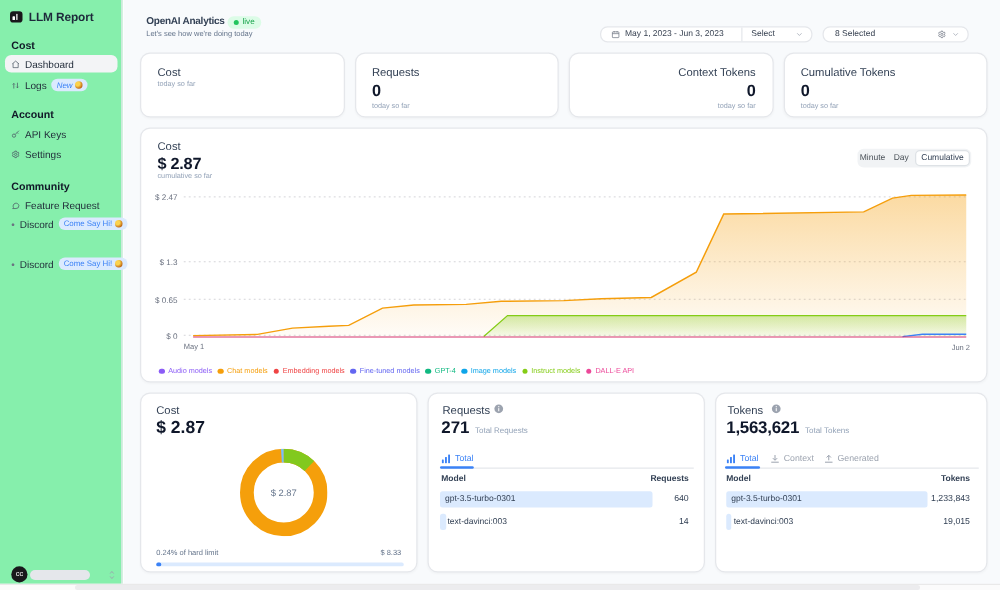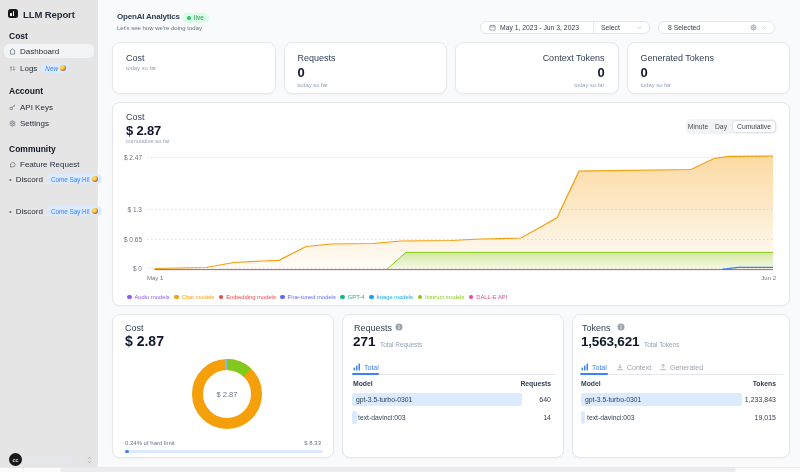--- a/index.html
+++ b/index.html
@@ -1,20 +1,20 @@
 <!DOCTYPE html>
 <html><head>
 <meta charset="utf-8">
 <style>
 * { margin:0; padding:0; box-sizing:border-box; }
 html,body { width:800px; height:472px; overflow:hidden; }
 body { position:relative; font-family:"Liberation Sans",sans-serif; background:#ffffff; color:#1e293b; }
 .abs { position:absolute; }
 
-#sidebar { position:absolute; left:0; top:0; width:98px; height:472px; background:#e5e5e5; border-right:1px solid #e5e7eb; }
+#sidebar { position:absolute; left:0; top:0; width:98px; height:472px; background:#86efac; border-right:1px solid #e5e7eb; }
 .logo { position:absolute; left:8px; top:8.5px; width:9.5px; height:9.5px; background:#18181b; border-radius:2.5px; }
 .logo i { position:absolute; background:#fff; }
 .brand { position:absolute; left:23px; top:8.5px; font-size:9.5px; font-weight:bold; color:#1e293b; letter-spacing:-0.1px; }
 .sect { position:absolute; left:9px; font-size:8.5px; font-weight:bold; color:#111827; }
 .nav { position:absolute; left:9px; font-size:8px; color:#1f2937; display:flex; align-items:center; gap:4px; white-space:nowrap; }
 .nav svg { flex:0 0 auto; }
 .navbg { position:absolute; left:4px; width:90px; height:14px; background:#f3f4f6; border-radius:5px; }
 .pill-blue { display:inline-flex; align-items:center; background:#dbeafe; color:#3b82f6; border-radius:7px; font-size:6.3px; padding:1.5px 4px; gap:2px; font-style:italic; }
 .bee { display:inline-block; width:6px; height:6px; border-radius:50%; background:radial-gradient(circle at 35% 35%, #fcd34d 30%, #b45309 80%); }
 
@@ -81,21 +81,21 @@
   <div class="ttl">Requests</div>
   <div class="big" style="margin-top:2px;">0</div>
   <div class="muted" style="margin-top:2px;">today so far</div>
 </div>
 <div class="card" style="left:455px;top:42px;width:163.5px;height:52px;padding:10px 13px;text-align:right;">
   <div class="ttl">Context Tokens</div>
   <div class="big" style="margin-top:2px;">0</div>
   <div class="muted" style="margin-top:2px;">today so far</div>
 </div>
 <div class="card" style="left:626.5px;top:42px;width:163.5px;height:52px;padding:10px 13px;">
-  <div class="ttl">Generated Tokens</div>
+  <div class="ttl">Cumulative Tokens</div>
   <div class="big" style="margin-top:2px;">0</div>
   <div class="muted" style="margin-top:2px;">today so far</div>
 </div>
 
 <div class="card" id="chartcard" style="left:112px;top:102px;width:678px;height:204px;">
   <div class="abs ttl" style="left:13px;top:9px;">Cost</div>
   <div class="abs big" style="left:13px;top:20px;">$ 2.87</div>
   <div class="abs muted" style="left:13px;top:35px;">cumulative so far</div>
 
   <div class="abs" style="left:573px;top:16px;width:91px;height:15px;background:#f1f3f5;border-radius:5px;display:flex;align-items:center;font-size:6.8px;color:#495057;">

